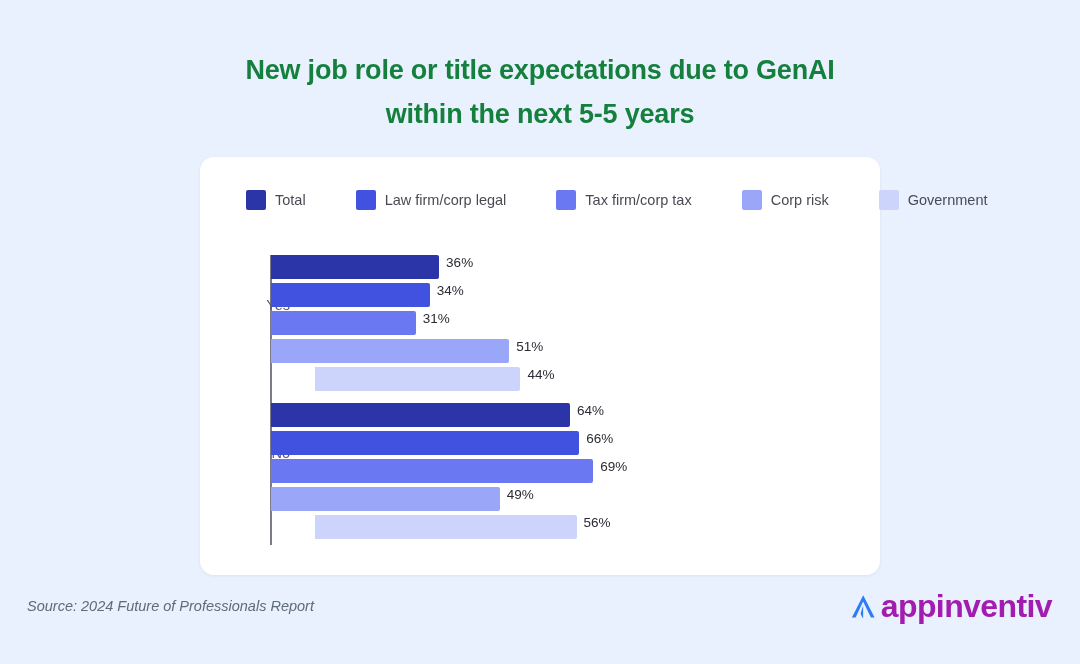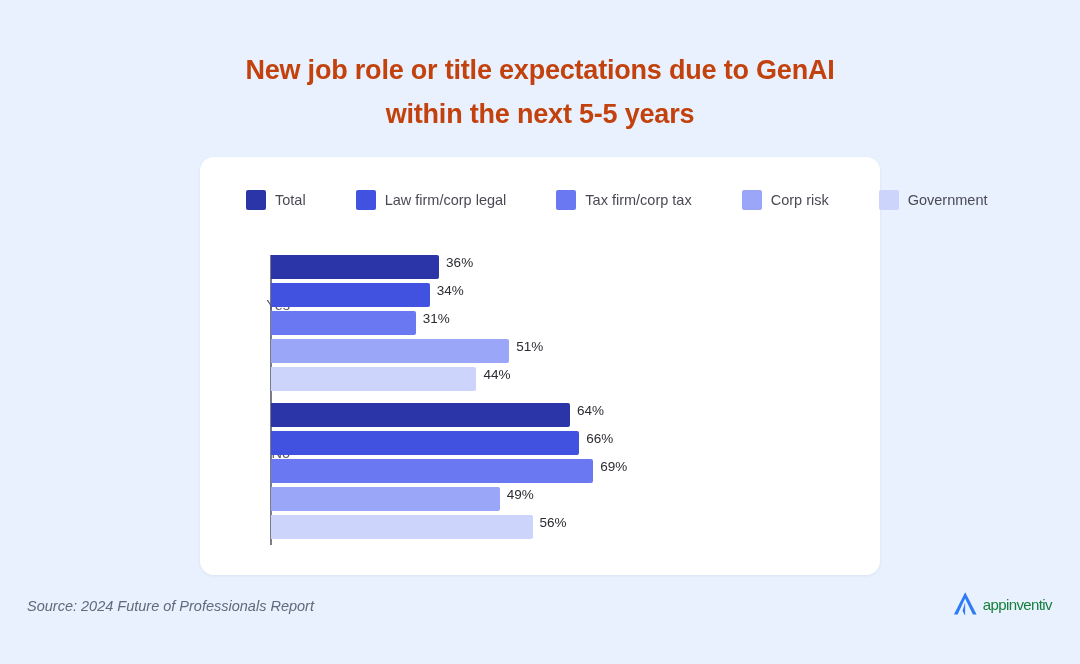--- a/index.html
+++ b/index.html
@@ -19,21 +19,21 @@
     position: absolute;
     inset: 0;
     display: flex;
     flex-direction: column;
   }
 
   
   .title-block {
     margin-top: 48px;
     text-align: center;
-    color: #c2410c;
+    color: #15803d;
     font-size: 27px;
     font-weight: bold;
     line-height: 44px;
     letter-spacing: -0.2px;
     padding: 0 120px;
   }
   .title-line {
     display: block;
   }
 
@@ -122,21 +122,21 @@
     position: absolute;
     left: 71px;
     top: 0;
   }
   .bar-row {
     display: flex;
     align-items: flex-start;
     height: 24px;
     margin-bottom: 4px;
   }
-  .bar-row:last-child { margin-bottom: 0; }
+  .bar-row:last-child { margin-bottom: 0; padding-left: 44px; }
   .bar {
     height: 24px;
     border-radius: 0 2px 2px 0;
     flex: none;
   }
   .bar-value {
     font-size: 13.5px;
     color: #2b2b33;
     margin-left: 7px;
     white-space: nowrap;
@@ -165,23 +165,23 @@
     display: flex;
     align-items: center;
   }
   .logo-mark {
     width: 32px;
     height: 32px;
     margin-right: 2px;
     flex: none;
   }
   .logo-text {
-    font-size: 15px;
-    font-weight: normal;
-    color: #15803d;
+    font-size: 32px;
+    font-weight: bold;
+    color: #a21caf;
     letter-spacing: -0.6px;
   }
 </style>
 </head>
 <body>
 
 <div class="page">
 
   <div class="title-block">
     <span class="title-line">New job role or title expectations due to GenAI</span>

